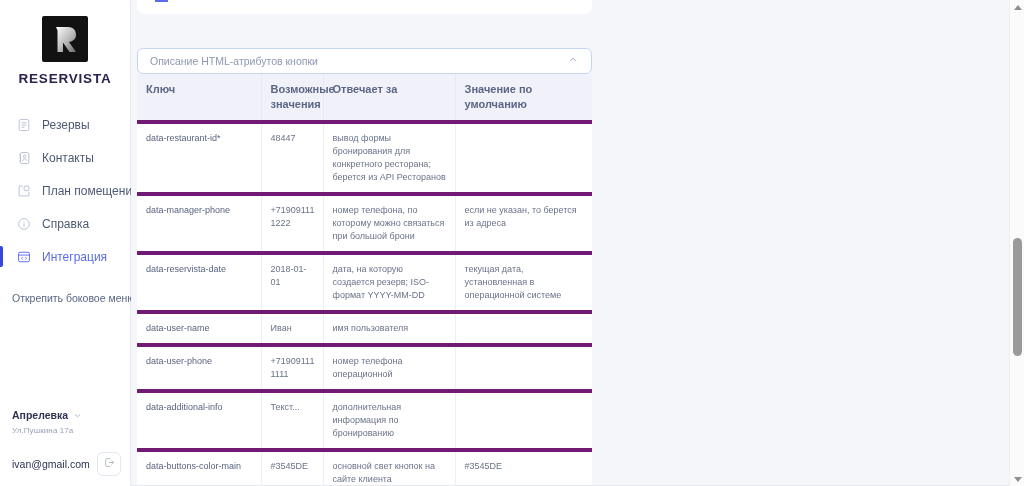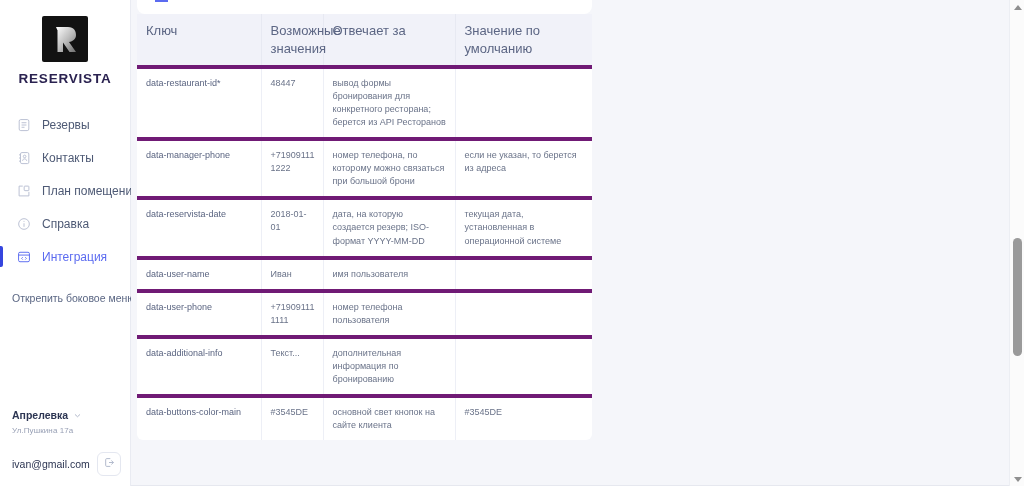--- a/index.html
+++ b/index.html
@@ -154,22 +154,22 @@
   table { border-collapse: collapse; width: 455px; table-layout: fixed; }
   col.c1 { width: 124px; }
   col.c2 { width: 62px; }
   col.c3 { width: 132px; }
   col.c4 { width: 137px; }
 
   thead th {
     background: #f1f2f9;
     text-align: left;
     vertical-align: top;
-    font-weight: 400;
-    font-size: 13px;
+    font-weight: 700;
+    font-size: 11px;
     color: #5c6684;
     padding: 8px 8px 8px 9px;
     height: 39px;
     border-right: 1px solid #e7e9f2;
     line-height: 1.35;
   }
   thead th:last-child { border-right: none; }
 
   tbody td {
     vertical-align: top;
@@ -334,20 +334,28 @@
 
   <main class="main">
 
     <div class="card-top">
       <div class="card-top-inner">
         <span class="stub-text"></span>
         <span class="stub-chip"></span>
       </div>
     </div>
 
+    <div class="collapse">
+      <span class="collapse-title">Описание HTML-атрибутов кнопки</span>
+      <span class="chev">
+        <svg width="12" height="12" viewBox="0 0 14 14" fill="none" stroke="#9aa4bb" stroke-width="1.1">
+          <path d="M3.4 8.4 L7 4.9 L10.6 8.4"></path>
+        </svg>
+      </span>
+    </div>
 
     <div class="table-card">
       <table>
         <colgroup>
           <col class="c1">
             <col class="c2">
             <col class="c3">
             <col class="c4">
         </colgroup>
         <thead>
@@ -379,21 +387,21 @@
           </tr>
           <tr>
             <td class="key">data-user-name</td>
             <td>Иван</td>
             <td>имя пользователя</td>
             <td></td>
           </tr>
           <tr>
             <td class="key">data-user-phone</td>
             <td>+719091111111</td>
-            <td>номер телефона пользователя</td>
+            <td>номер телефона операционной</td>
             <td></td>
           </tr>
           <tr>
             <td class="key">data-additional-info</td>
             <td>Текст...</td>
             <td>дополнительная информация по бронированию</td>
             <td></td>
           </tr>
           <tr>
             <td class="key">data-buttons-color-main</td>

